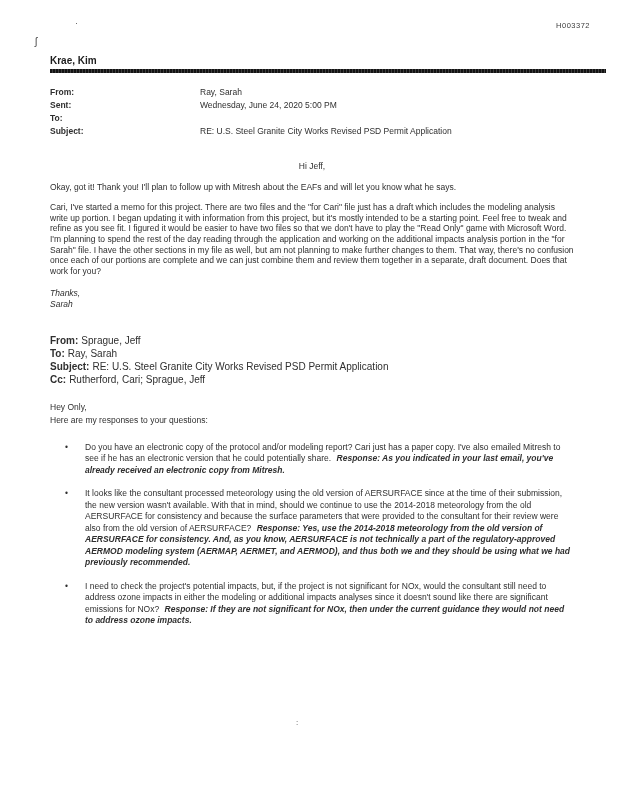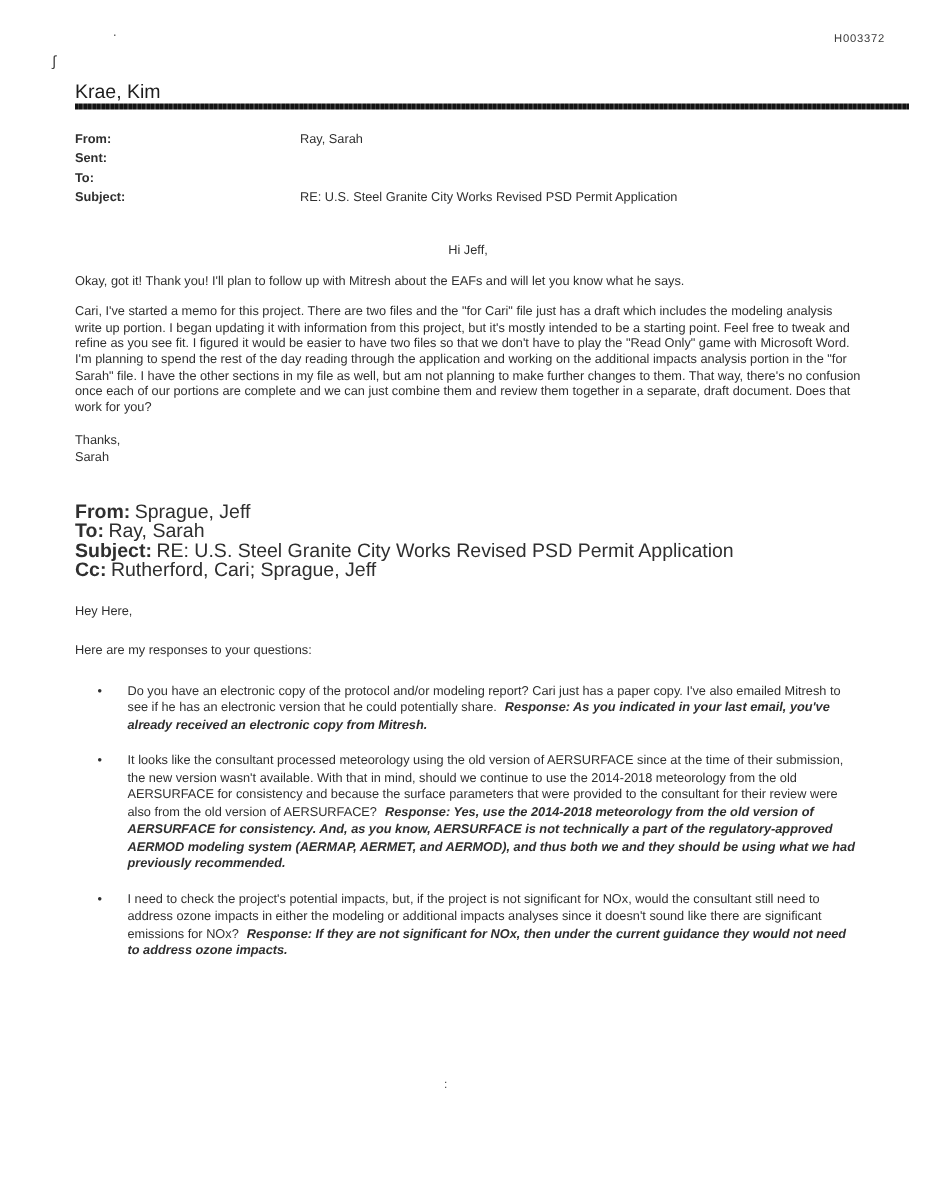--- a/index.html
+++ b/index.html
@@ -15,38 +15,38 @@
   .bates{
     position:absolute;top:21px;right:28px;
     font-size:7.5px;letter-spacing:.5px;color:#3a3a3a;padding-left:48px;
   }
   .artifact-f{position:absolute;left:35px;top:36px;font-size:10px;color:#444;}
   .artifact-dot{position:absolute;left:75px;top:18px;font-size:9px;color:#555;}
   .artifact-colon{position:absolute;left:296px;top:718px;font-size:8px;color:#444;}
   .content{
     position:absolute;left:50px;top:56px;width:524px;
   }
-  .mailbox-name{font-size:13px;font-weight:normal;line-height:10px;color:#1d1d1d;}
+  .mailbox-name{font-size:10px;font-weight:bold;line-height:10px;color:#1d1d1d;}
   .thick-rule{
     margin-top:3px;height:4px;width:556px;
     background:repeating-linear-gradient(90deg,#131313 0px,#131313 2px,#3f3f3f 2px,#3f3f3f 3px);
   }
   .hdr-block{margin-top:13px;font-size:8.5px;}
   .hrow{display:flex;line-height:13px;}
   .hlabel{font-weight:bold;width:150px;flex:0 0 150px;}
   .hval{flex:1;}
   .body-text{font-size:8.5px;line-height:10.6px;}
   .greeting{margin-top:23px;text-align:center;}
   .para{margin-top:10px;width:524px;}
-  .closing-block{margin-top:12px;}
-  .hdr-inline{margin-top:24px;font-size:13px;}
+  .closing-block{margin-top:12px;font-style:italic;}
+  .hdr-inline{margin-top:24px;font-size:10px;}
   .hline{line-height:13px;}
   .hline b{margin-right:3px;}
   .greeting2{margin-top:16px;}
-  .intro{margin-top:16px;}
+  .intro{margin-top:3px;}
   .bullets{margin-top:16px;}
   .bullet{
     position:relative;
     padding-left:35px;margin-bottom:12px;
     font-size:8.5px;line-height:11.5px;width:489px;
   }
   .bullet .marker{position:absolute;left:15px;top:0;}
   .resp{font-weight:bold;font-style:italic;margin-left:3px;}
 </style>
 </head>
@@ -63,20 +63,21 @@
     <div class="mailbox-name">Krae, Kim</div>
     <div class="thick-rule"></div>
 
     <div class="hdr-block">
       <div class="hrow">
         <span class="hlabel">From:</span>
         <span class="hval">Ray, Sarah</span>
       </div>
       <div class="hrow">
         <span class="hlabel">Sent:</span>
+        <span class="hval">Wednesday, June 24, 2020 5:00 PM</span>
       </div>
       <div class="hrow">
         <span class="hlabel">To:</span>
       </div>
       <div class="hrow">
         <span class="hlabel">Subject:</span>
         <span class="hval">RE: U.S. Steel Granite City Works Revised PSD Permit Application</span>
       </div>
     </div>
 
@@ -99,21 +100,21 @@
       </div>
       <div class="hline">
         <b>Subject:</b><span>RE: U.S. Steel Granite City Works Revised PSD Permit Application</span>
       </div>
       <div class="hline">
         <b>Cc:</b><span>Rutherford, Cari; Sprague, Jeff</span>
       </div>
     </div>
 
     <div class="body-text">
-      <div class="greeting2">Hey Here,</div>
+      <div class="greeting2">Hey Only,</div>
       <div class="intro">Here are my responses to your questions:</div>
 
       <div class="bullets">
         <div class="bullet">
           <span class="marker">•</span>
           <span class="q">Do you have an electronic copy of the protocol and/or modeling report? Cari just has a paper copy. I've also emailed Mitresh to see if he has an electronic version that he could potentially share.</span>
           <span class="resp">Response: As you indicated in your last email, you've already received an electronic copy from Mitresh.</span>
         </div>
         <div class="bullet">
           <span class="marker">•</span>

